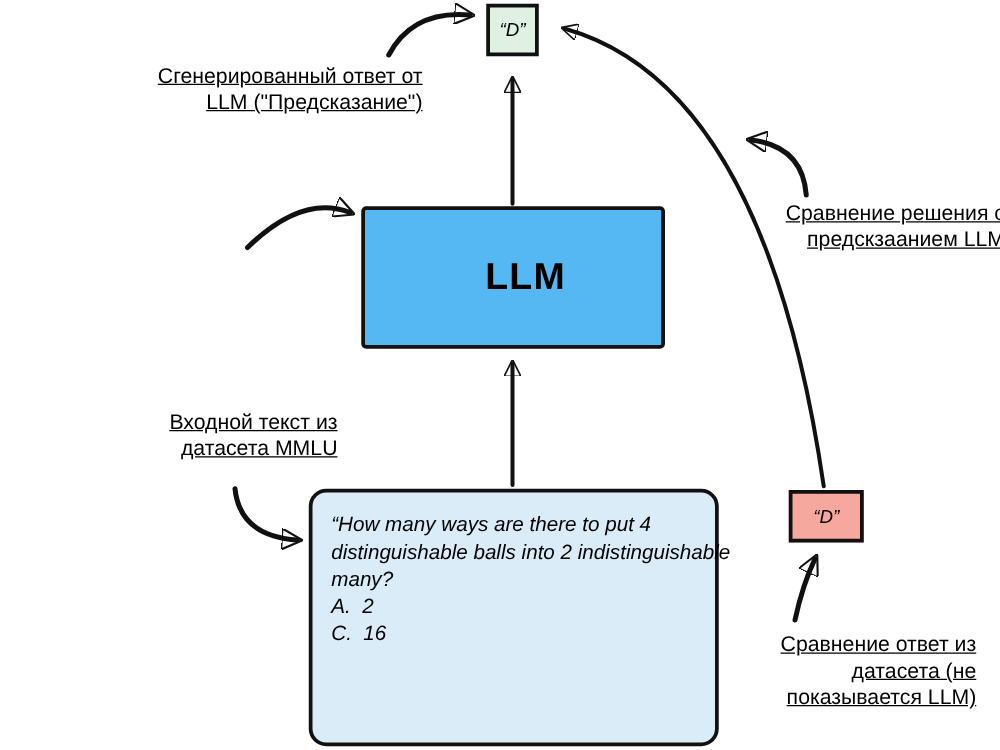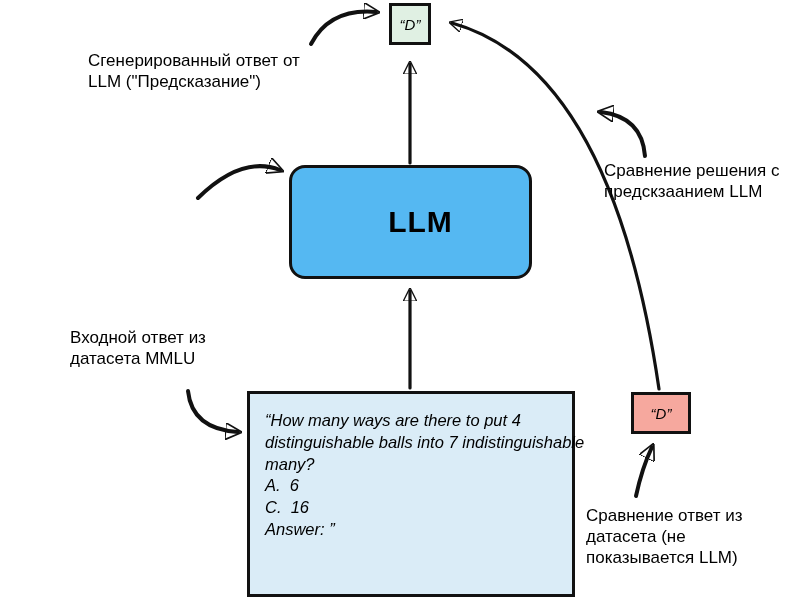--- a/index.html
+++ b/index.html
@@ -5,29 +5,29 @@
   html,body{margin:0;padding:0;background:#fff;}
   .stage{
     position:relative;width:800px;height:600px;background:#ffffff;overflow:hidden;
     font-family:"Liberation Sans",sans-serif;color:#000;
   }
   .arrows{position:absolute;left:0;top:0;width:800px;height:600px;pointer-events:none;}
   .arrows path{fill:none;stroke:#111;stroke-linecap:round;}
   .flow{stroke-width:3.2px;}
   .ptr{stroke-width:4px;}
   .lbl{
-    position:absolute;font-size:17px;line-height:1.24;text-align:left;
-    white-space:pre-line;letter-spacing:0;
+    position:absolute;font-size:17px;line-height:1.24;text-align:right;
+    white-space:pre-line;letter-spacing:0;text-decoration:underline;
   }
   .node{
     position:absolute;display:flex;align-items:center;justify-content:center;
     border:3px solid #111;box-sizing:border-box;
   }
   .llm-node{
-    left:289px;top:165px;width:243px;height:114px;border-radius:16px;
+    left:289px;top:165px;width:243px;height:114px;border-radius:4px;
     font-weight:bold;font-size:30px;letter-spacing:1px;padding-left:20px;
   }
   .pred-node{left:389px;top:3px;width:42px;height:42px;font-style:italic;font-size:15px;}
   .ans-node{left:631px;top:392px;width:60px;height:42px;font-style:italic;font-size:15px;}
   .qbox{
     position:absolute;left:247px;top:391px;width:328px;height:206px;
     border:3px solid #111;box-sizing:border-box;padding:16px 8px 0 15px;
   }
   .qline{font-style:italic;font-size:16.5px;line-height:1.32;white-space:pre;}
   .lbl-generated{left:88px;top:50px;width:250px;}
@@ -62,32 +62,31 @@
   </div>
 
   <div class="node pred-node" style="background-color: rgb(224, 240, 227);">
     <span>“D”</span>
   </div>
 
   <div class="node ans-node" style="background-color: rgb(246, 168, 158);">
     <span>“D”</span>
   </div>
 
-  <div class="qbox" style="background-color: rgb(218, 236, 247);">
+  <div class="qbox" style="background-color: rgb(218, 236, 247); border-radius: 14px;">
     <div class="qline">“How many ways are there to put 4</div>
-    <div class="qline">distinguishable balls into 7 indistinguishable</div>
+    <div class="qline">distinguishable balls into 2 indistinguishable</div>
     <div class="qline">many?</div>
-    <div class="qline">A.  6</div>
+    <div class="qline">A.  2</div>
     <div class="qline">C.  16</div>
-    <div class="qline">Answer: ”</div>
   </div>
 
   <div class="lbl lbl-generated">Сгенерированный ответ от
 LLM ("Предсказание")</div>
-  <div class="lbl lbl-input">Входной ответ из
+  <div class="lbl lbl-input">Входной текст из
 датасета MMLU</div>
   <div class="lbl lbl-compare">Сравнение решения с
 предскзаанием LLM</div>
   <div class="lbl lbl-correct">Сравнение ответ из
 датасета (не
 показывается LLM)</div>
 
 </div>
 
 </body></html>

